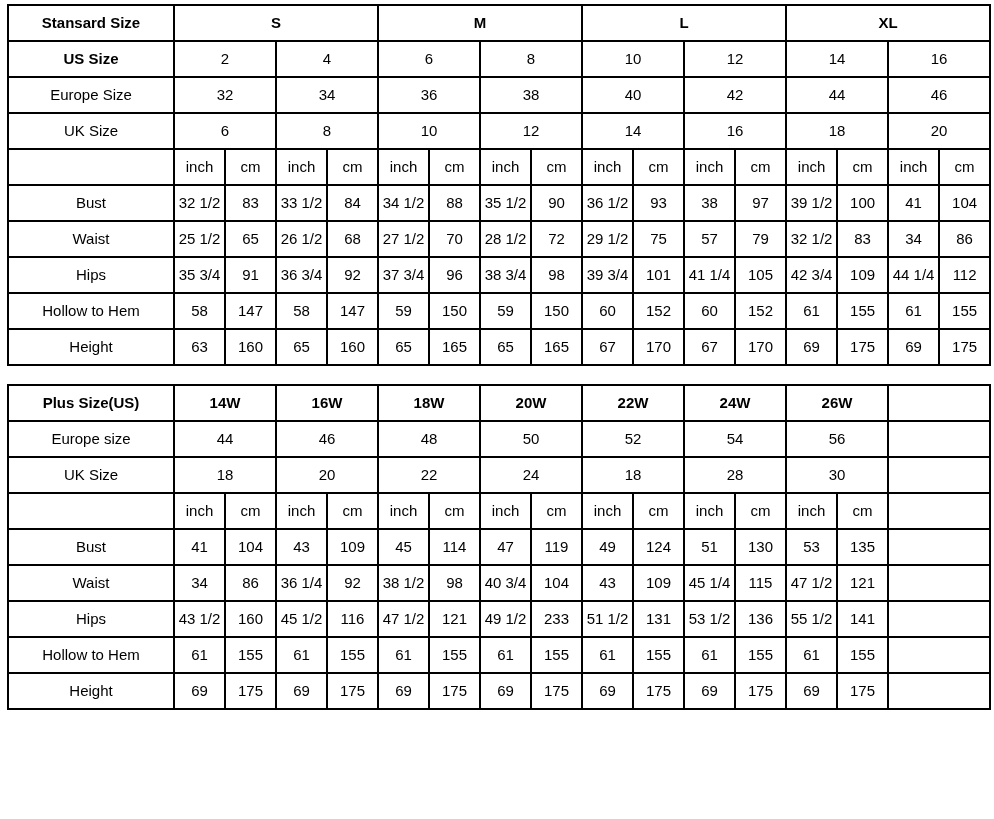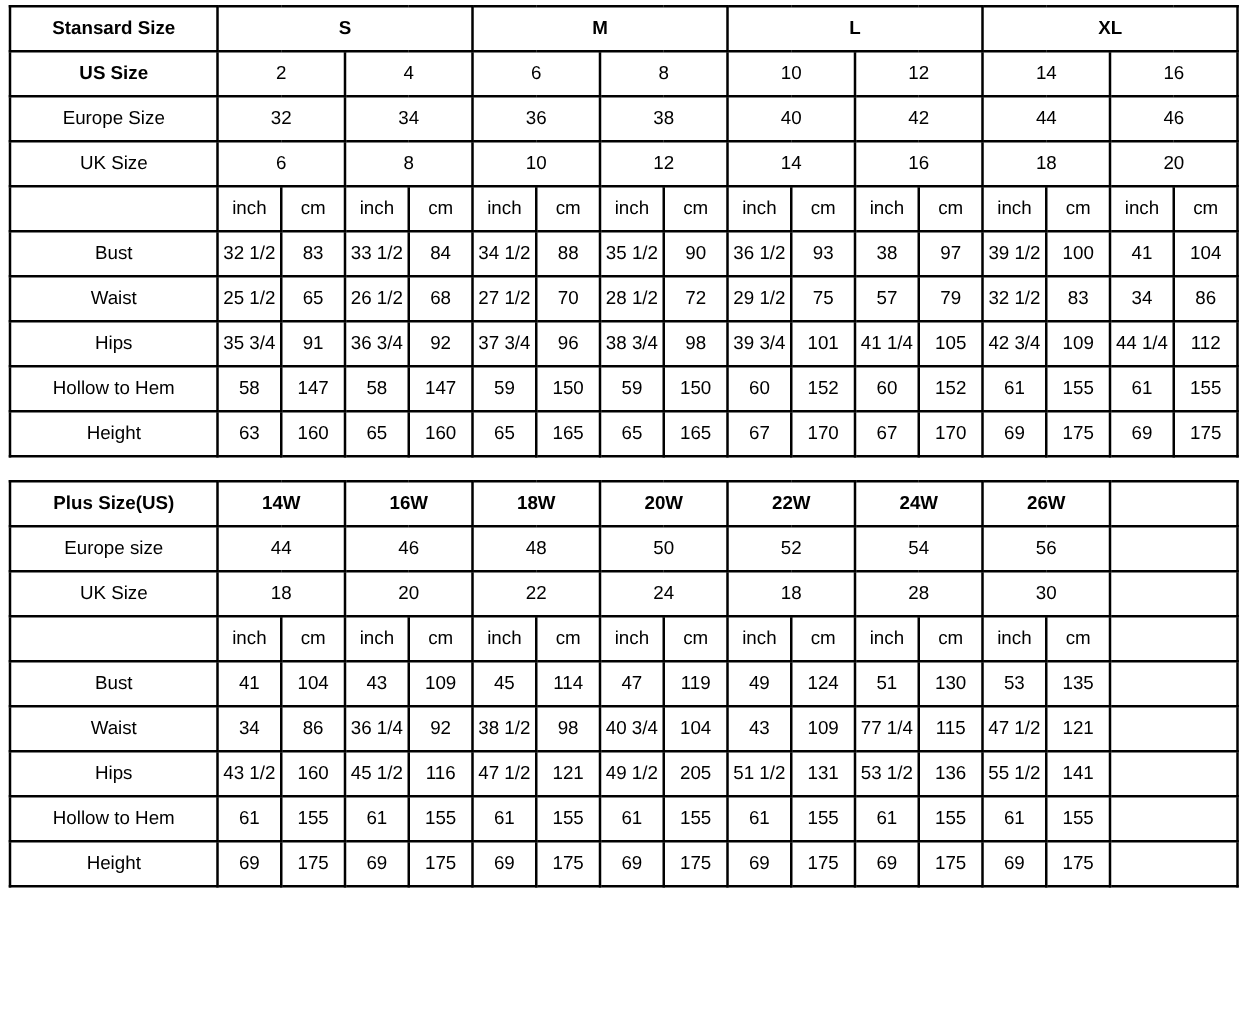--- a/index.html
+++ b/index.html
@@ -354,37 +354,37 @@
         <td>34</td>
         <td>86</td>
         <td>36 1/4</td>
         <td>92</td>
         <td>38 1/2</td>
         <td>98</td>
         <td>40 3/4</td>
         <td>104</td>
         <td>43</td>
         <td>109</td>
-        <td>77 1/4</td>
+        <td>45 1/4</td>
         <td>115</td>
         <td>47 1/2</td>
         <td>121</td>
         <td class="blank-outside"></td>
       </tr>
 
       <tr>
         <td class="label">Hips</td>
         <td>43 1/2</td>
         <td>160</td>
         <td>45 1/2</td>
         <td>116</td>
         <td>47 1/2</td>
         <td>121</td>
         <td>49 1/2</td>
-        <td>205</td>
+        <td>233</td>
         <td>51 1/2</td>
         <td>131</td>
         <td>53 1/2</td>
         <td>136</td>
         <td>55 1/2</td>
         <td>141</td>
         <td class="blank-outside"></td>
       </tr>
 
       <tr>

